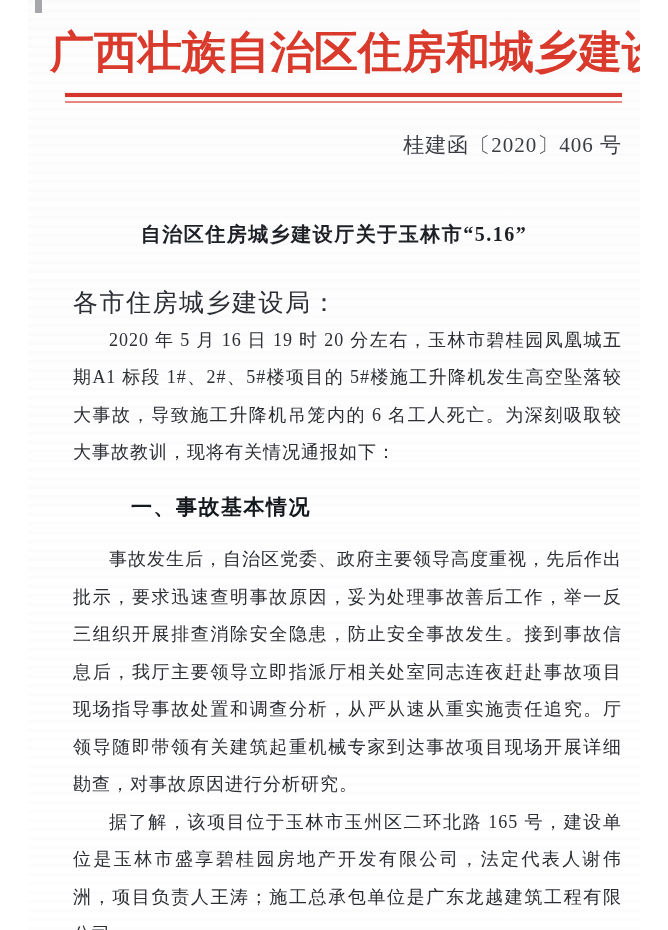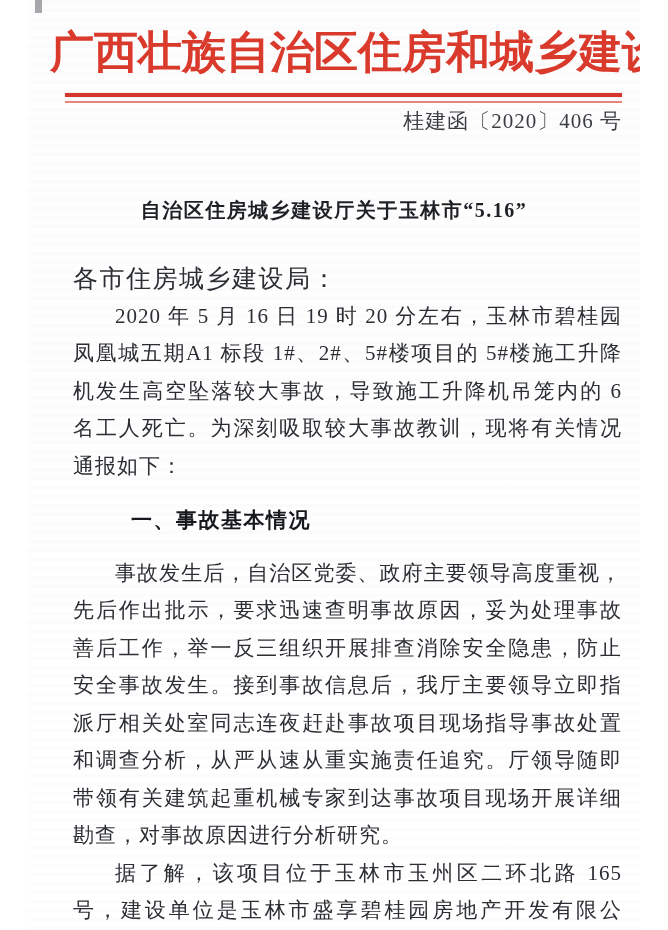--- a/index.html
+++ b/index.html
@@ -47,21 +47,21 @@
     height: 4px;
     background: var(--rule_red, #d5362b);
     box-shadow: 0 0 1px rgba(213,54,43,0.6);
   }
   .rule-thin {
     height: 2px;
     margin-top: 4px;
     background: var(--rule_red_light, #e8867b);
   }
   .doc-number {
-    margin-top: 4px;
+    margin-top: 28px;
     padding-right: 18px;
     text-align: right;
     font-size: 21px;
     line-height: 28px;
     letter-spacing: 1px;
     color: #3a3d42;
   }
   .doc-title {
     margin: 55px 10px 0 10px;
     text-align: center;
@@ -78,21 +78,21 @@
     margin: 30px 0 0 0;
     font-size: 25px;
     line-height: 37.5px;
     letter-spacing: 1.5px;
     color: var(--text, #2b2e33);
   }
   .para {
     margin: 0;
     text-indent: 2em;
     text-align: justify;
-    font-size: 21px;
+    font-size: 18px;
     line-height: 37.5px;
     letter-spacing: 1px;
     color: var(--text, #2b2e33);
   }
   .section-heading {
     margin: 16px;
     text-indent: 2em;
     font-family: "Liberation Sans", "DejaVu Sans", sans-serif;
     font-weight: 700;
     font-size: 21px;

